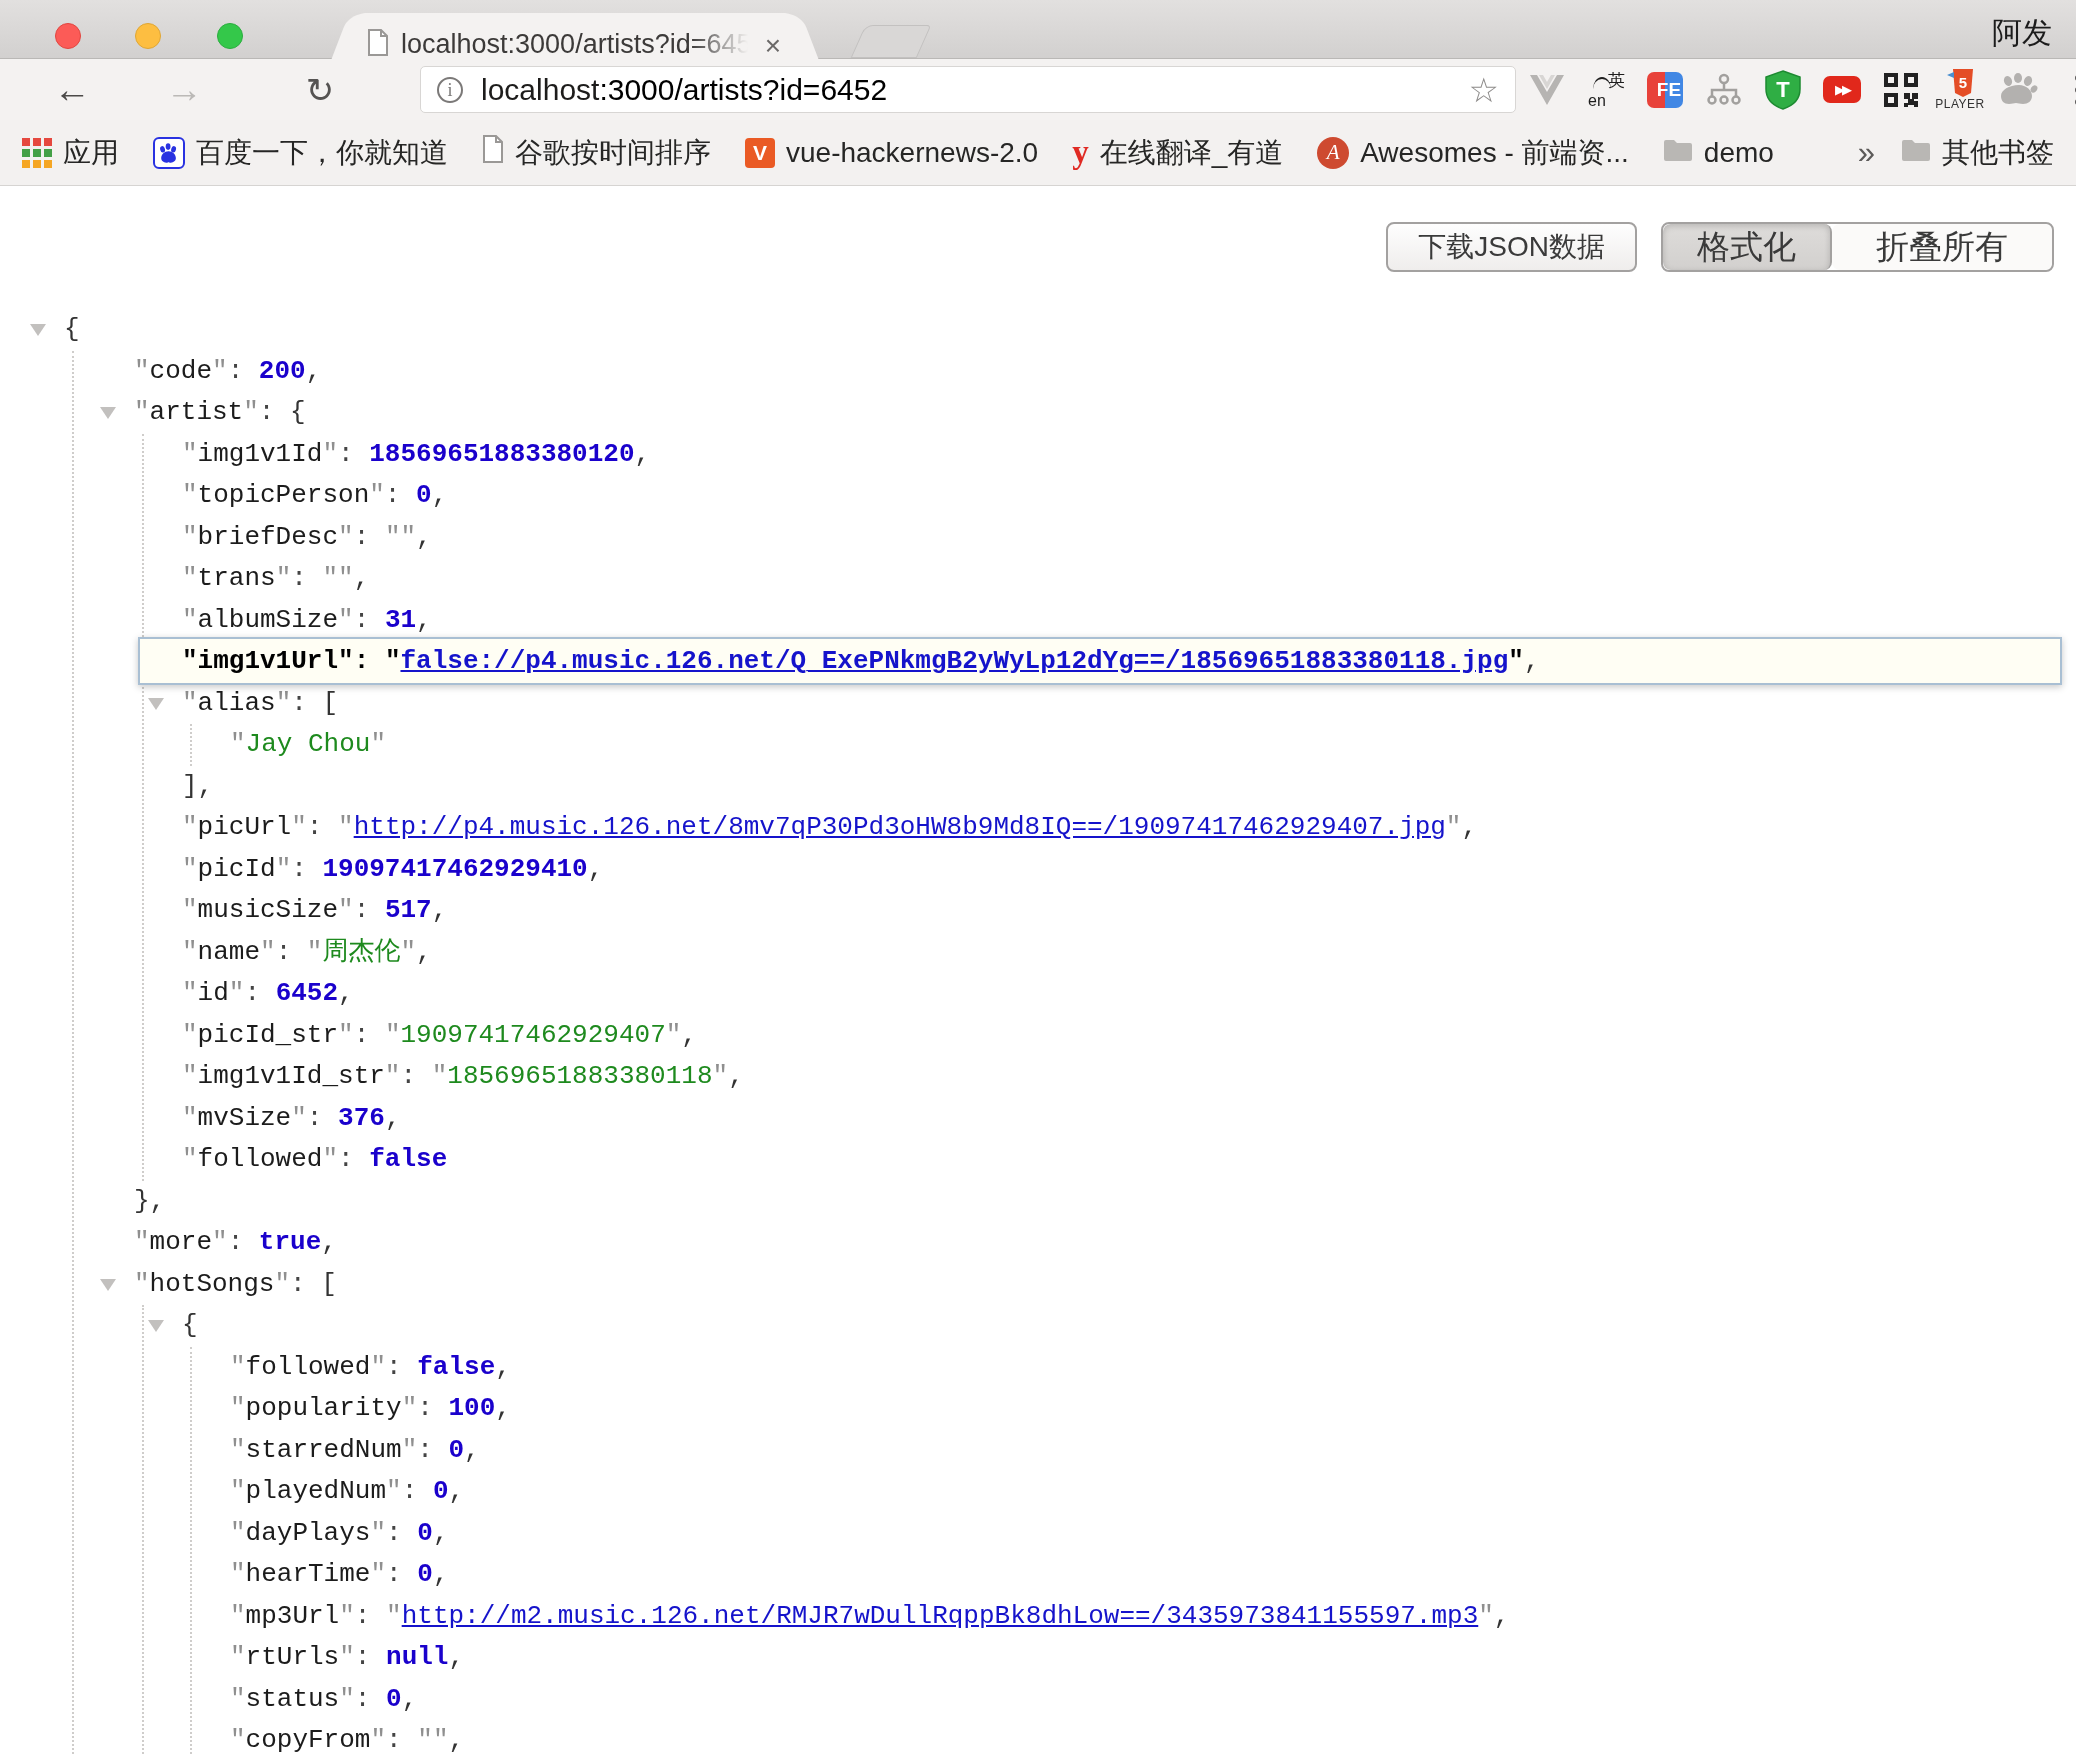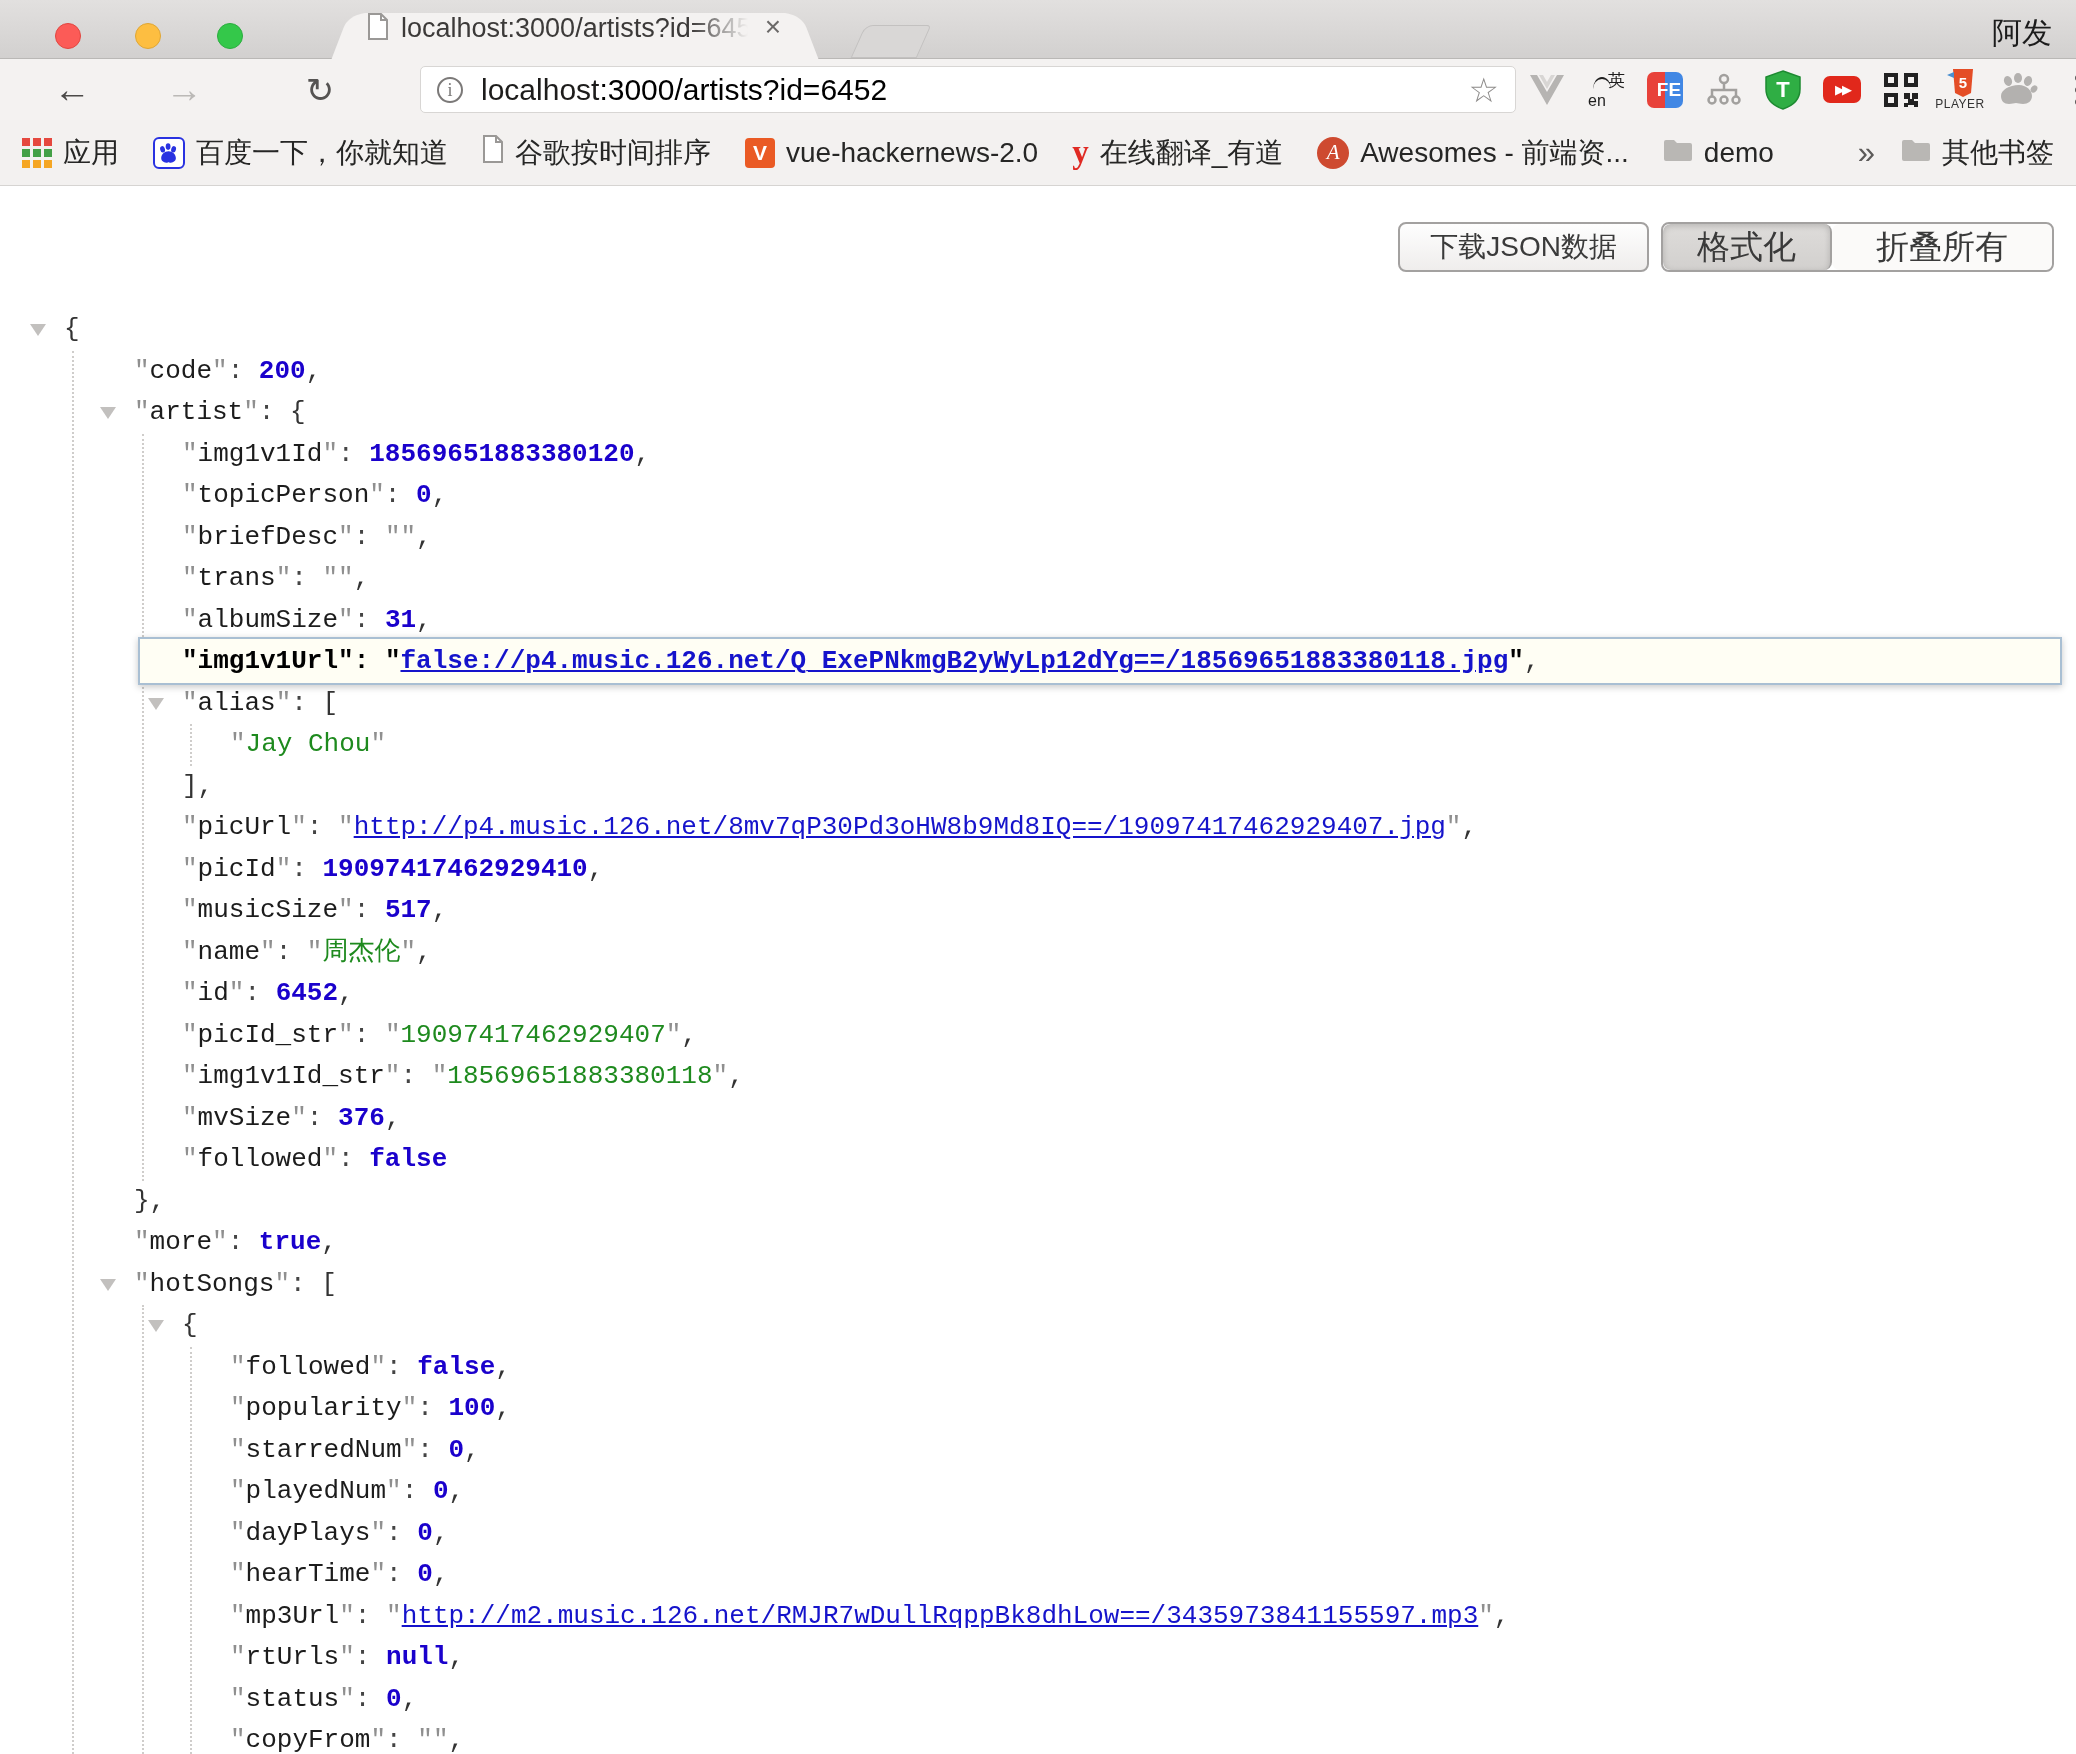--- a/index.html
+++ b/index.html
@@ -9,21 +9,21 @@
   
   .titlebar { position:relative; height:59px;
     background:linear-gradient(#e2e0df,#d2d0cf); border-bottom:1px solid #bab8b6; }
   .traffic { position:absolute; top:23px; width:26px; height:26px; border-radius:50%; }
   .tl-red    { left:55px;  background:#fc5b57; border:1px solid #e2453f; }
   .tl-yellow { left:135px; background:#fdbe41; border:1px solid #e0a633; }
   .tl-green  { left:217px; background:#34c84a; border:1px solid #2aad3e; }
 
   .tab { position:absolute; left:355px; top:13px; width:440px; height:47px;
     background:#f4f2f1; border-top-left-radius:10px; border-top-right-radius:10px;
-    display:flex; align-items:flex-start; padding:0 14px 0 12px; z-index:3; }
+    display:flex; align-items:flex-end; padding:0 14px 0 12px; z-index:3; }
   .tab::before, .tab::after { content:''; position:absolute; bottom:0; width:34px; height:46px;
     background:#f4f2f1; z-index:-1; }
   .tab::before { left:-15px; transform:skewX(-21deg); border-top-left-radius:14px; }
   .tab::after  { right:-15px; transform:skewX(21deg); border-top-right-radius:14px; }
   .tab-favicon { flex:0 0 auto; margin-right:12px; }
   .tab-title-wrap { flex:1 1 auto; overflow:hidden; white-space:nowrap;
     font-size:27px; color:#3c3a39;
     -webkit-mask-image:linear-gradient(90deg,#000 82%,transparent 98%);
             mask-image:linear-gradient(90deg,#000 82%,transparent 98%); }
   .tab-close { flex:0 0 auto; font-size:28px; color:#6b6968; margin-left:10px; line-height:1; }
@@ -87,21 +87,21 @@
     font-weight:bold; font-size:21px; display:flex; align-items:center; justify-content:center; }
   .youdao-ic { color:#e02a23; font-weight:bold; font-size:33px;
     font-family:"Liberation Serif", serif; line-height:1; }
   .awe-ic { width:32px; height:32px; border-radius:50%; background:#ce4a30; color:#fff;
     font-style:italic; font-family:"Liberation Serif", serif; font-size:21px;
     display:flex; align-items:center; justify-content:center; }
   .chev { font-size:31px; color:#5c5a59; }
 
   
   .content { position:relative; height:1568px; background:#fff; }
-  .actions { display:flex; justify-content:flex-end; align-items:center; gap:12px;
+  .actions { display:flex; justify-content:flex-end; align-items:center; gap:24px;
     padding:36px 22px 0 0; height:86px; }
   .btn { height:50px; line-height:46px; padding:0 30px; font-size:28px; color:#3a3a3a;
     background:linear-gradient(#fefefe,#efedec); border:2px solid #a3a1a0; border-radius:8px; }
   .segmented { display:flex; border:2px solid #a3a1a0; border-radius:8px; overflow:hidden;
     height:50px; }
   .seg { line-height:46px; font-size:33px; color:#3a3a3a;border-radius:8px; }
   .seg-active { background:linear-gradient(#dedcda,#d2d0ce);
     box-shadow:inset 0 2px 6px rgba(0,0,0,0.18); border-right:2px solid #a3a1a0;
     padding:0 34px; }
   .seg-plain { background:#fbfaf9; padding:0 44px; }

